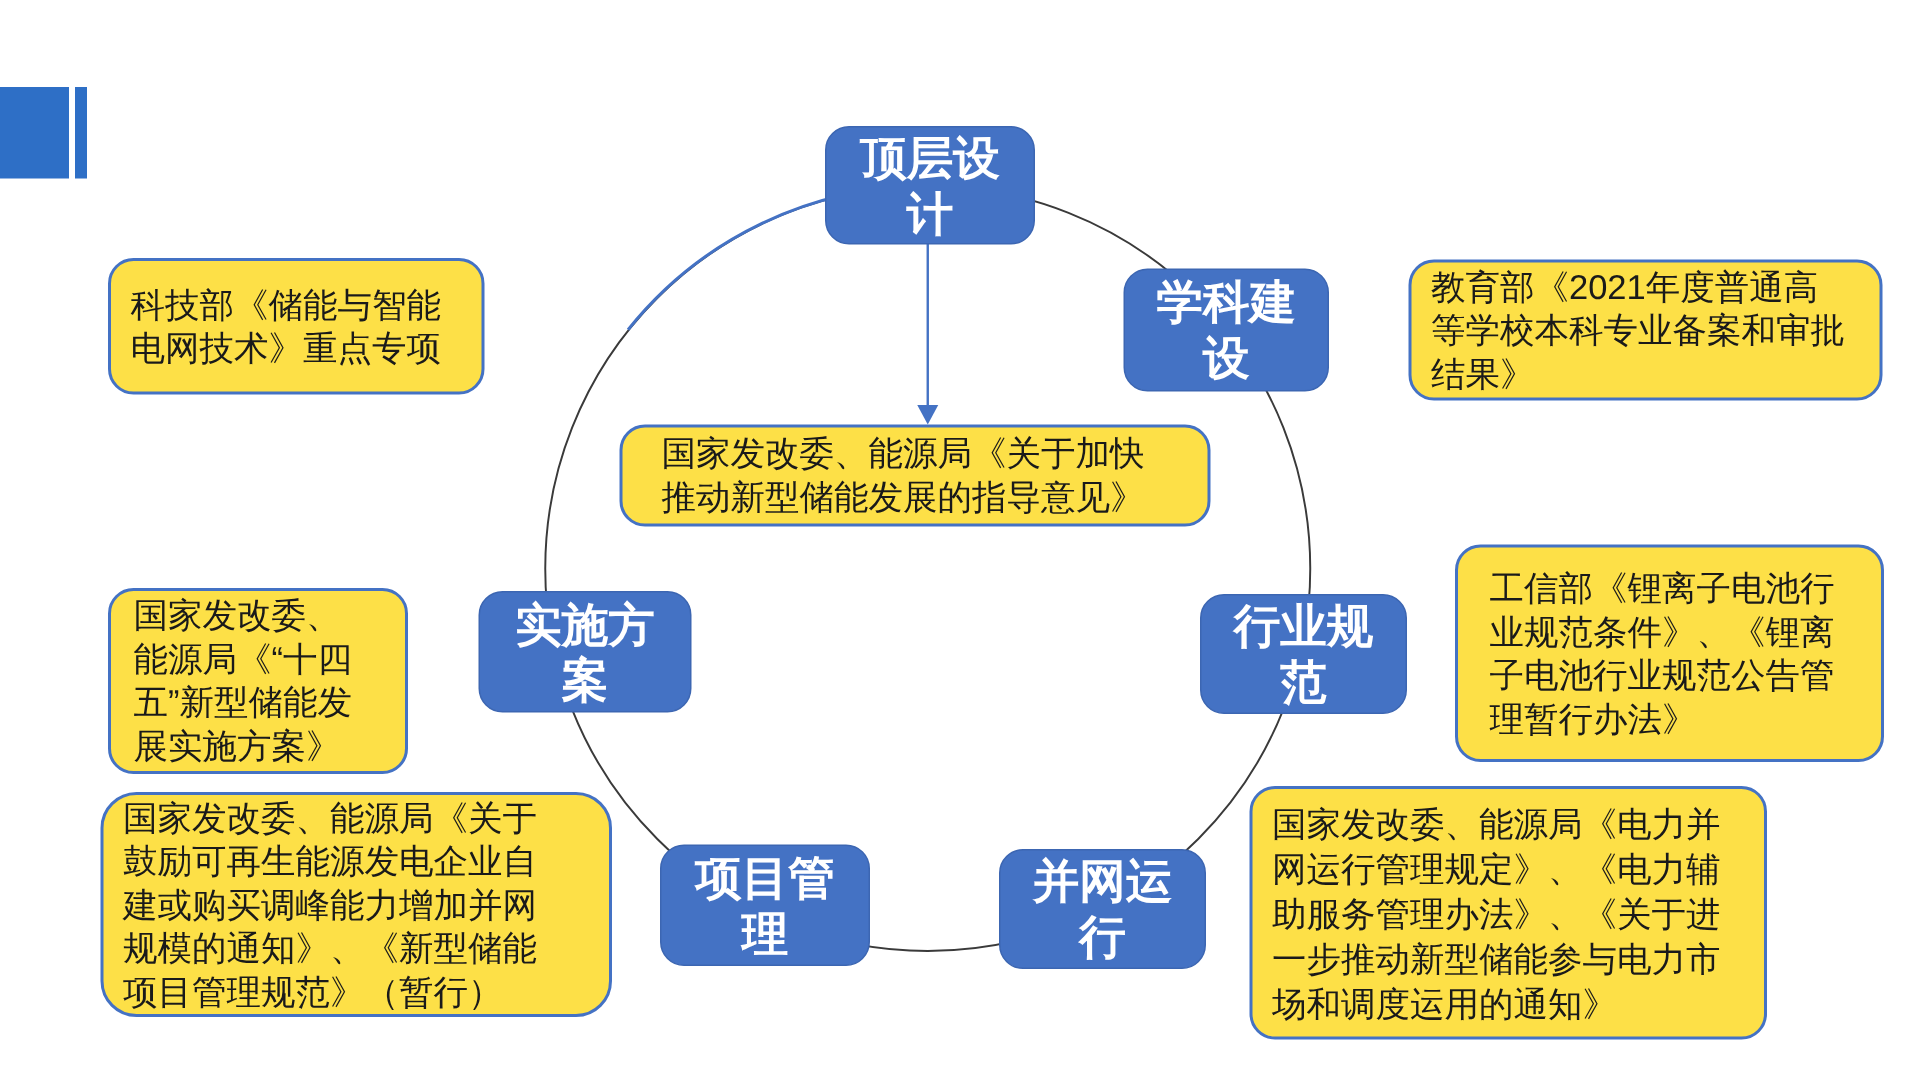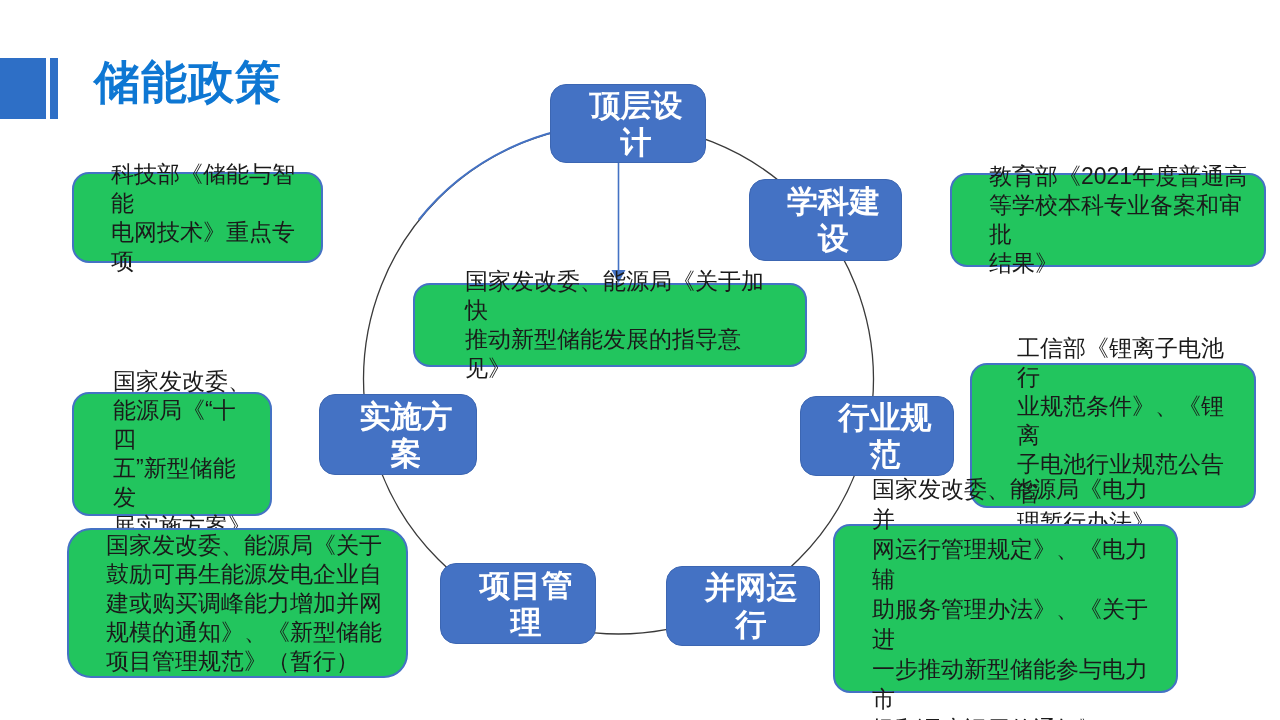--- a/index.html
+++ b/index.html
@@ -25,62 +25,59 @@
     position:absolute;
     background:var(--node-fill,#4472C4);
     border:1px solid var(--node-border,#3C66B2);
     border-radius:16px;
     color:#ffffff;
     display:flex;align-items:center;justify-content:center;
     text-align:center;
     font-weight:bold;
     font-size:31px;line-height:37px;
     white-space:pre-line;
-    padding-left:16px;
   }
   .n1{left:550px;top:84px;width:138px;height:77px;}
   .n2{left:749px;top:179px;width:135px;height:80px;text-align:center;}
   .n3{left:800px;top:396px;width:136px;height:78px;}
   .n4{left:666px;top:566px;width:136px;height:78px;}
   .n5{left:440px;top:563px;width:138px;height:79px;}
   .n6{left:303px;top:394px;width:140px;height:79px;margin-left:16px;}
   .n7{left:348px;top:182px;width:141px;height:76px;font-size:26px;}
   
   .callout{
     position:absolute;
-    background:#22c55e;
+    background:#fde047;
     border:2px solid var(--callout-border,#4472C4);
     border-radius:17px;
     display:flex;align-items:center;
     color:#1a1a1a;
     font-size:23px;line-height:29px;
     white-space:pre-line;
     box-sizing:border-box;
-    padding-left:24px;
   }
   .callout .callout-text{padding:0 13px;}
   .cA{left:72px;top:172px;width:251px;height:91px;}
-  .cB{left:939px;top:173px;width:316px;height:94px;margin-left:11px;}
-  .cC{left:413px;top:283px;width:394px;height:84px;}
+  .cB{left:939px;top:173px;width:316px;height:94px;}
+  .cC{left:413px;top:283px;width:394px;height:68px;}
   .cC .callout-text{padding:0 26px;}
   .cD{left:72px;top:392px;width:200px;height:124px;}
   .cD .callout-text{padding:0 15px;}
   .cE{left:970px;top:363px;width:286px;height:145px;}
   .cE .callout-text{padding:0 21px;}
   .cF{left:67px;top:528px;width:341px;height:150px;line-height:29px;border-radius:24px;}
   .cG{left:833px;top:524px;width:345px;height:169px;line-height:30px;}
 </style>
 </head>
 <body>
 
 <div class="slide">
 
   <div class="decor-square"></div>
   <div class="decor-bar"></div>
-  <h1 class="title">储能政策</h1>
 
   <svg class="connector-layer" width="1280" height="720" viewBox="0 0 1280 720">
     <circle cx="618.5" cy="379" r="255" fill="none" stroke="#3A3A3A" stroke-width="1.3"></circle>
     <path d="M 418.7 219.8 A 255 255 0 0 1 618.5 124" fill="none" stroke="#4472C4" stroke-width="2"></path>
     <line x1="618.5" y1="161" x2="618.5" y2="272" stroke="#4472C4" stroke-width="1.6"></line>
     <polygon points="611.5,270 625.5,270 618.5,283" fill="#4472C4"></polygon>
   </svg>
 
   <div class="node n1"><span>顶层设
 计</span></div>

